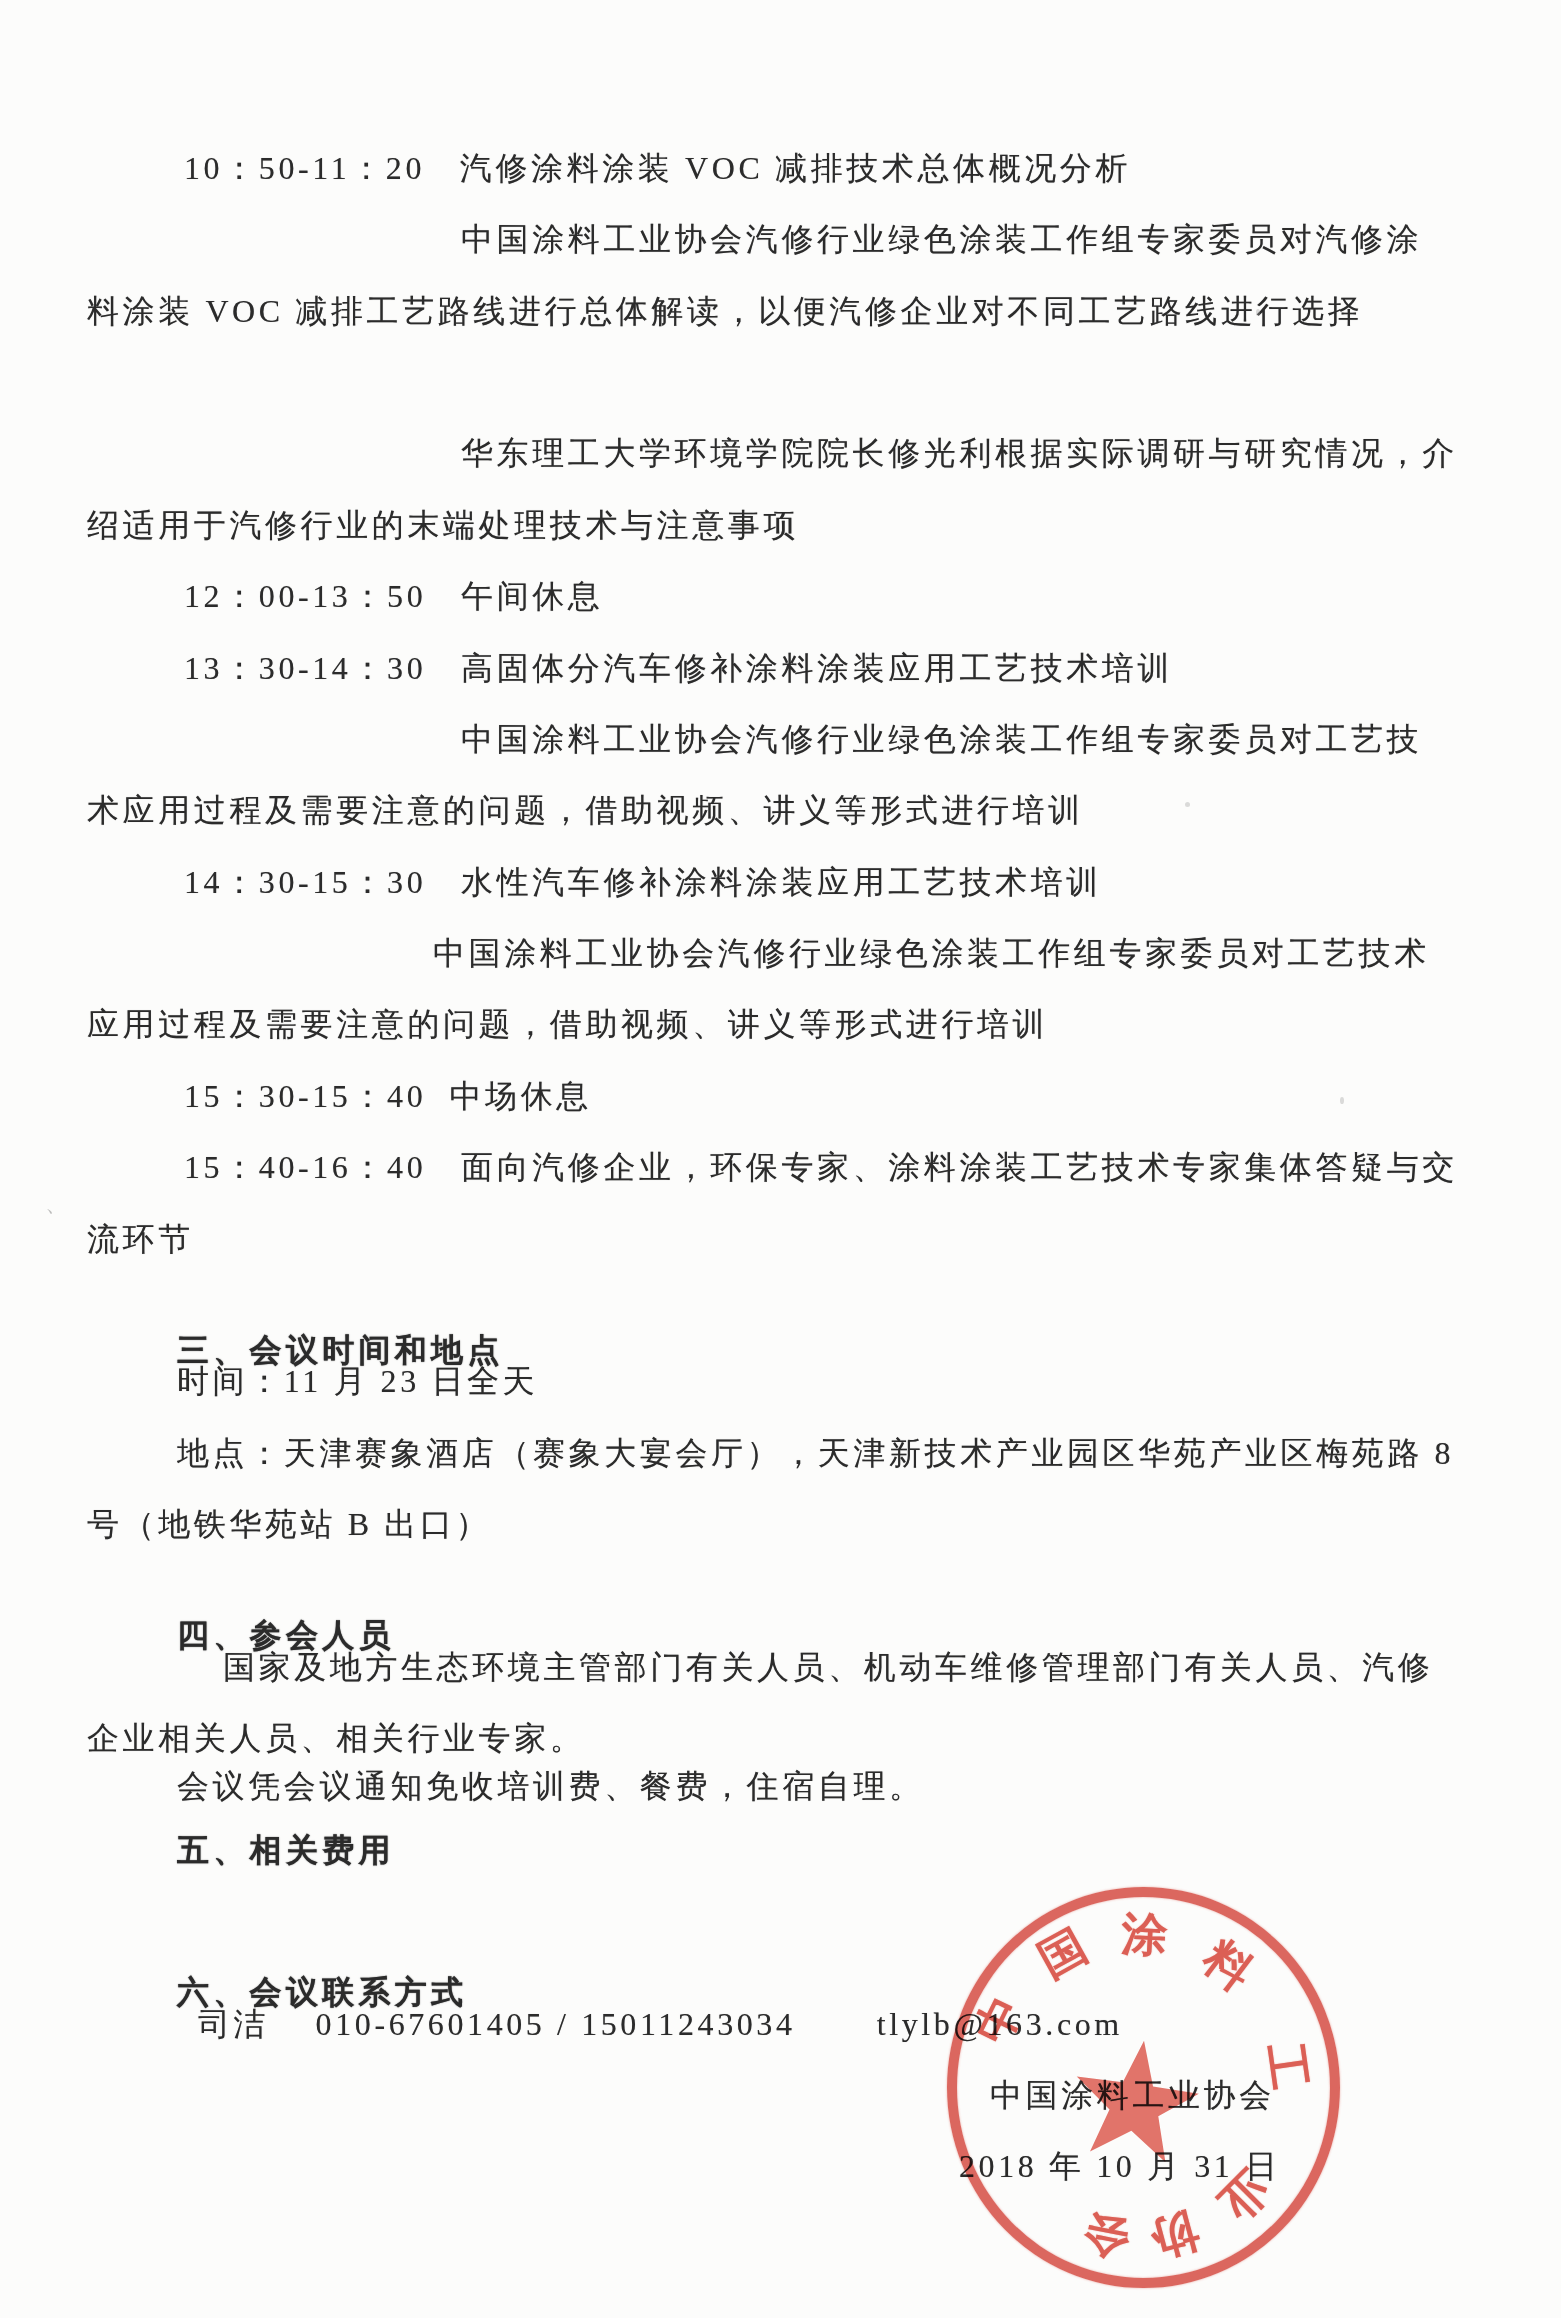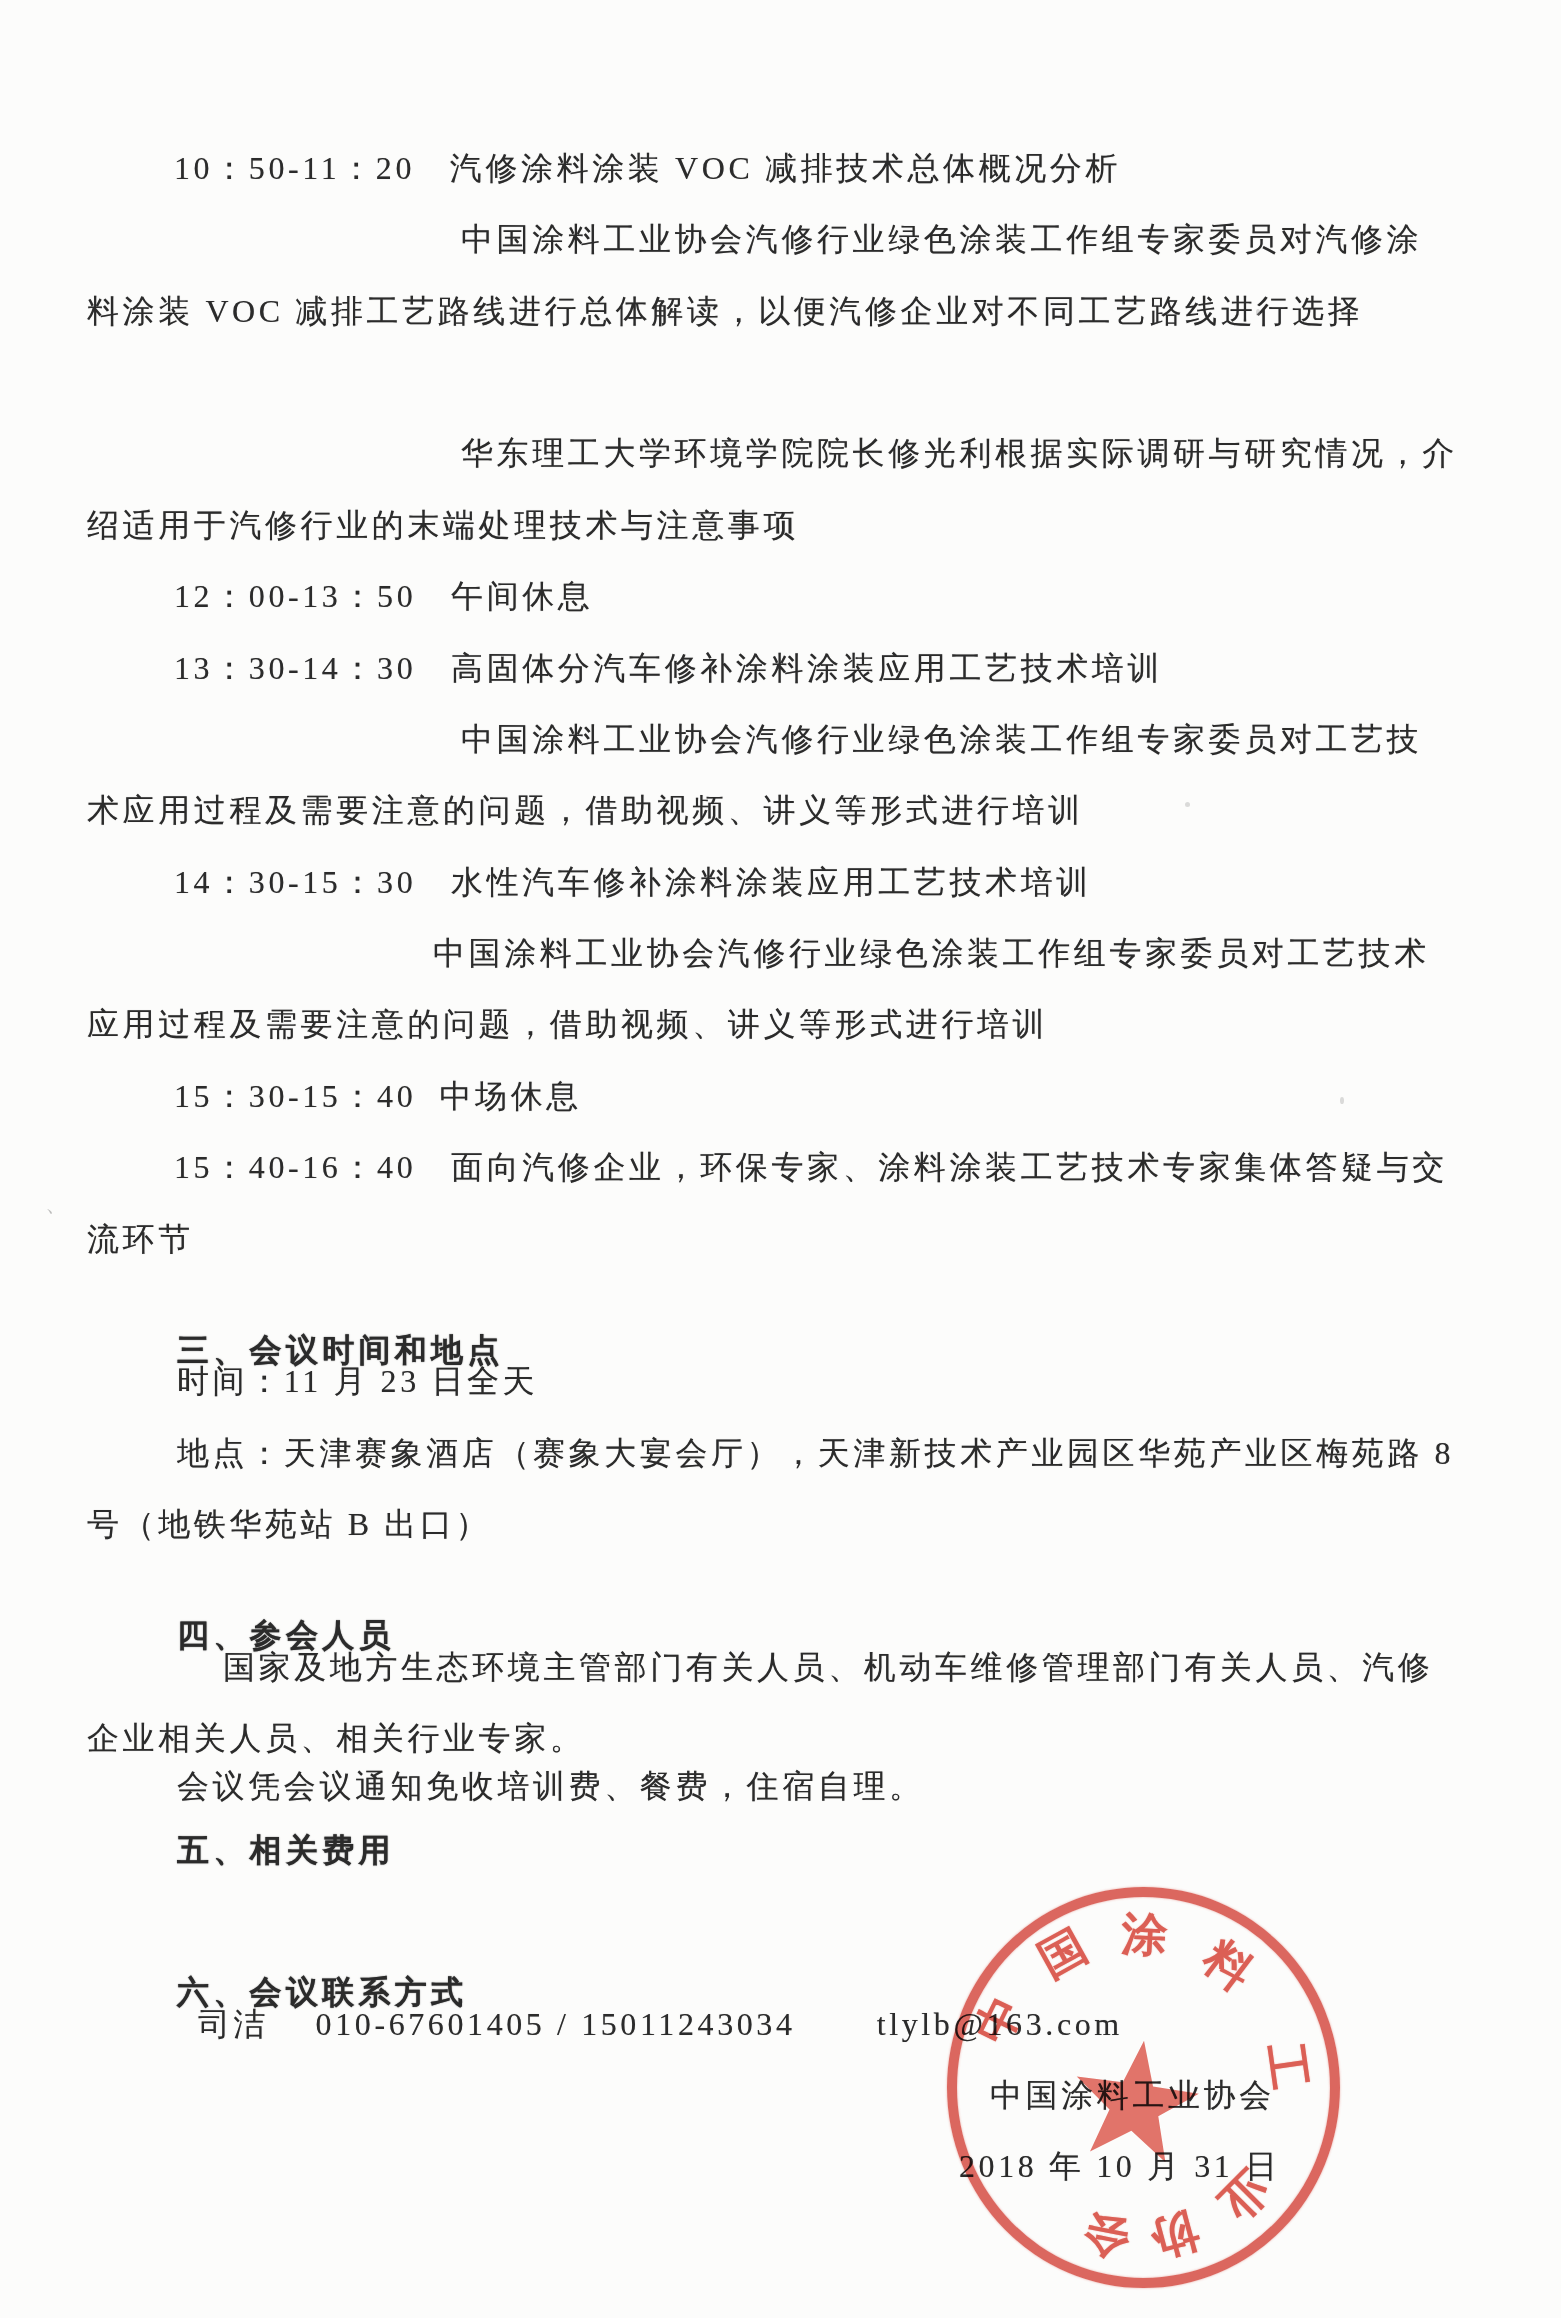--- a/index.html
+++ b/index.html
@@ -7,21 +7,21 @@
     position:relative; width:1562px; height:2319px;
     background:#fcfcfb; overflow:hidden;
     font-family:"Liberation Serif","DejaVu Serif",serif;
   }
   .ln{
     position:absolute; white-space:pre;
     font-size:32px; letter-spacing:3.6px; line-height:37px;
     color:#2b2b2b; text-shadow:0 0 0.7px rgba(50,50,50,.45);
   }
   
-  .t  {left:174px;}            
+  .t  {left:184px;}            
   .d  {left:461px;}            
   .d2 {left:433px;}
   .c  {left:87px;}            
   .h  {left:177px; font-weight:700; letter-spacing:4.3px; text-shadow:0 0 1.2px rgba(30,30,30,.8);margin-top:40px;}
   .b  {left:177px;}
   .a  {left:223px;}            
   .ct {left:198px;}            
   .s  {left:990px;}           
   .dt {left:959px;}           
   .stray{

